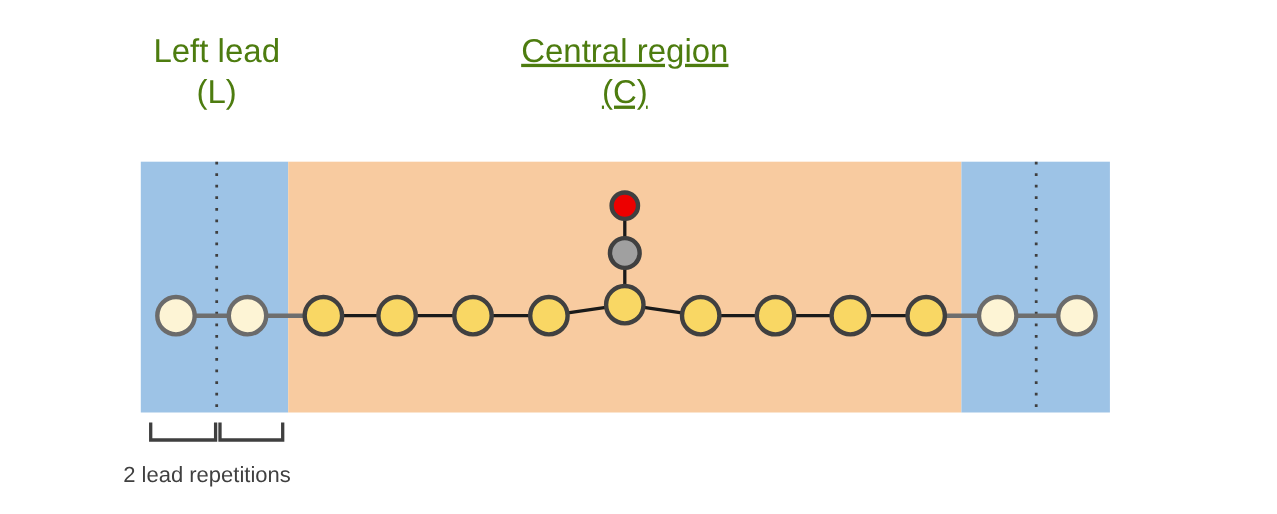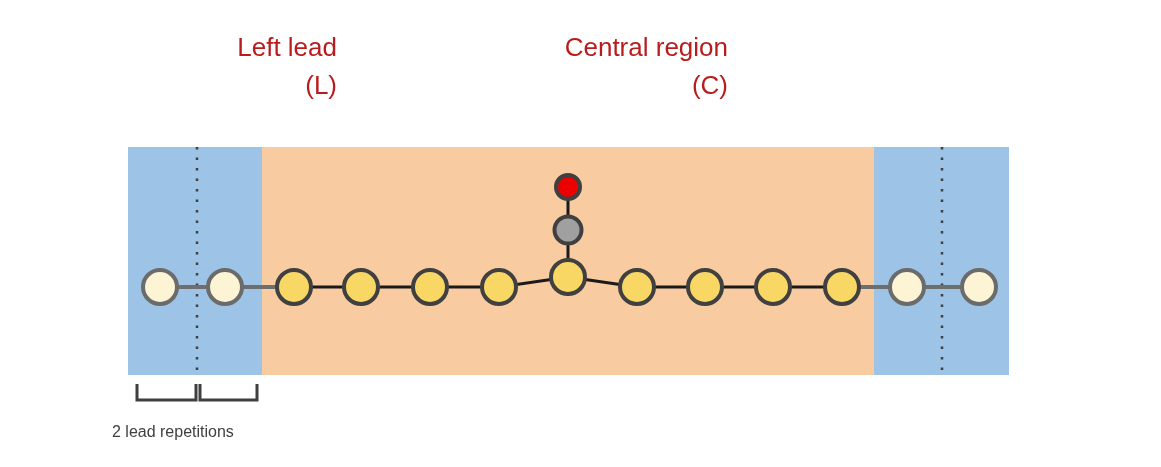--- a/index.html
+++ b/index.html
@@ -8,36 +8,36 @@
     width: 1161px;
     height: 467px;
     background: #ffffff;
     overflow: hidden;
     font-family: "Liberation Sans", sans-serif;
   }
   .region-header {
     position: absolute;
     top: 28px;
     width: 280px;
-    text-align: right;
-    color: #b91c1c;
-    font-size: 26px;
+    text-align: center;
+    color: #4d7c0f;
+    font-size: 30px;
     line-height: 38px;
   }
   .region-header .hdr-label, .region-header .hdr-symbol { display: block; }
   .hdr-left    { left: 57px; }
-  .hdr-central { left: 448px; }
+  .hdr-central { left: 428px; text-decoration: underline; }
   .hdr-right   { left: 802px; }
   .diagram-svg { position: absolute; left: 0; top: 0; }
   .caption {
     position: absolute;
     left: 112px;
     top: 420px;
     color: #404040;
-    font-size: 16px;
+    font-size: 20px;
     line-height: 24px;
   }
 </style>
 </head>
 <body>
 
 <div class="canvas">
 
   <div class="region-header hdr-left">
     <span class="hdr-label">Left lead</span>

